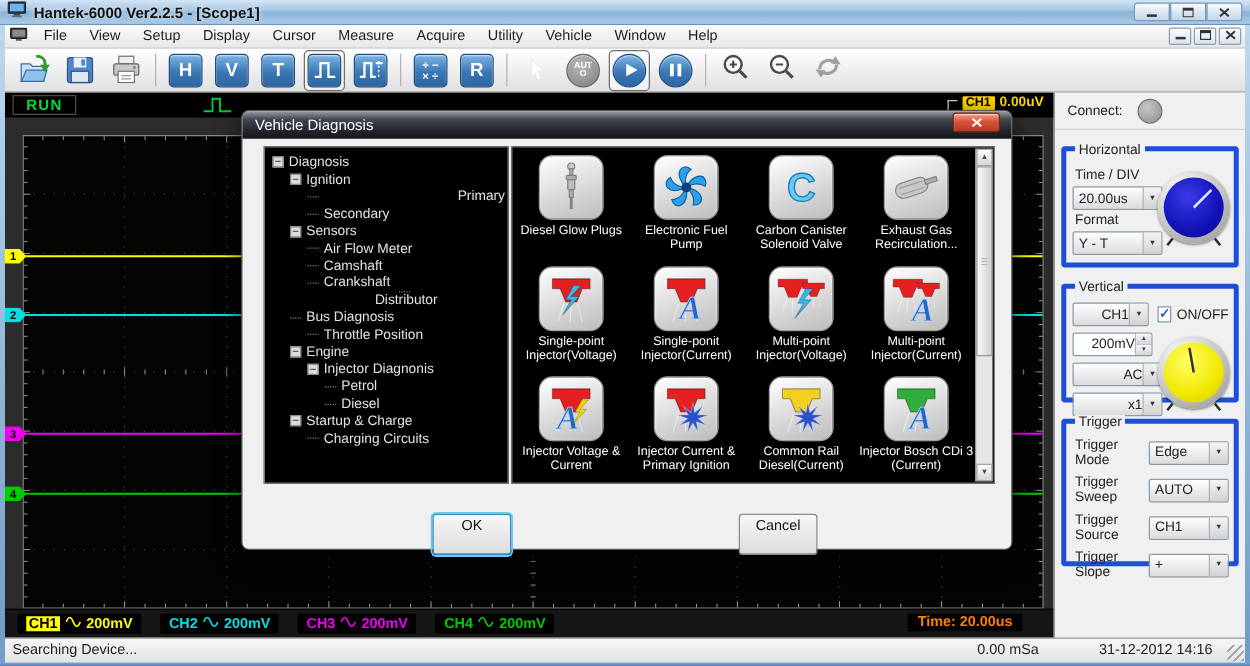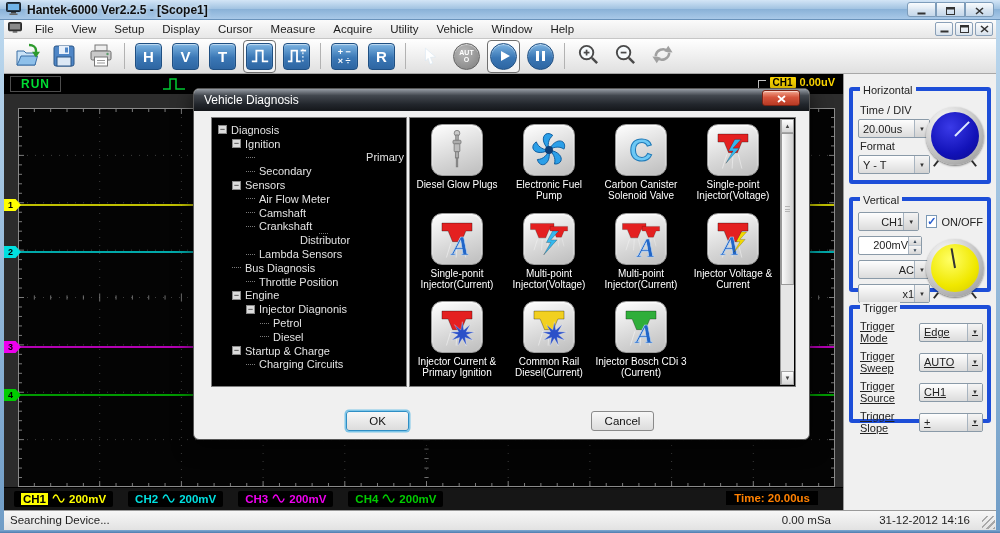--- a/index.html
+++ b/index.html
@@ -128,21 +128,21 @@
     background:linear-gradient(160deg,#ffffff,#d6d6d6 60%,#bdbdbd);box-shadow:inset 0 1px 2px #fff;
     display:flex;align-items:center;justify-content:center;}
   .veh-label{margin-top:3px;font-size:10px;line-height:11px;color:#fff;text-align:center;width:92px;}
   .vscroll{position:absolute;right:1px;top:1px;bottom:1px;width:14px;background:#e6e6e6;border-left:1px solid #979797;}
   .vs-btn{position:absolute;left:0;right:0;height:14px;display:flex;align-items:center;justify-content:center;
     font-size:6px;color:#444;background:linear-gradient(#fdfdfd,#d5d5d5);border:1px solid #a5a5a5;}
   .vs-btn.up{top:0;} .vs-btn.down{bottom:0;}
   .vs-thumb{position:absolute;left:0;right:0;top:14px;height:152px;background:linear-gradient(90deg,#fafafa,#d0d0d0);border:1px solid #9a9a9a;}
   .vs-thumb::after{content:"";position:absolute;left:3px;right:3px;top:50%;height:6px;margin-top:-3px;
     background:repeating-linear-gradient(#b5b5b5 0 1px,transparent 1px 2.6px);}
-  .dlg-btn{position:absolute;top:322px;width:63px;height:20px;font-size:11.5px;color:#111;
+  .dlg-btn{position:absolute;top:322px;width:63px;height:33px;font-size:11.5px;color:#111;
     background:linear-gradient(#f7f7f7,#dcdcdc);border:1px solid #8a8a8a;border-radius:3px;
     text-align:center;line-height:19px;cursor:default;}
   .dlg-btn.ok{left:152px;border-color:#2f8ec4;box-shadow:0 0 0 1.5px #7cc5e8;}
   .dlg-btn.cancel{left:397px;}
 </style>
 </head>
 <body>
 
 <div class="window">
 
@@ -707,20 +707,24 @@
       </div>
       <div class="ch-marker" style="background: rgb(238, 0, 238); top: 267px;">
         <span>3</span>
       </div>
       <div class="ch-marker" style="background: rgb(0, 204, 0); top: 315px;">
         <span>4</span>
       </div>
     </div>
 
   <div class="rightpanel">
+    <div class="connect-row">
+      <span>Connect:</span>
+      <span class="led"></span>
+    </div>
 
     <div class="group" style="height:97px;">
       <span class="group-label">Horizontal</span>
       <div class="fld-label">Time / DIV</div>
       <div class="combo w72">
         <span class="val">20.00us</span>
         <span class="arr">▼</span>
       </div>
       <div class="fld-label">Format</div>
       <div class="combo w72">
@@ -769,21 +773,21 @@
       </div>
       <div class="knob" style="right:3px;top:38px;">
         <span class="knob-ring"></span>
         <span class="knob-face yellow"></span>
         <span class="knob-pointer" style="background:#333;transform:rotate(170deg);"></span>
         <span class="leg l"></span>
           <span class="leg r"></span>
       </div>
     </div>
 
-    <div class="group" style="height:118px;text-decoration:underline;">
+    <div class="group" style="height:118px;">
       <span class="group-label">Trigger</span>
       <div id="trigger-rows">
           <div class="trig-row">
             <span class="lbl">Trigger Mode</span>
             <span class="combo w64">
               <span class="val">Edge</span>
               <span class="arr">▼</span>
             </span>
           </div>
           <div class="trig-row">
@@ -860,24 +864,20 @@
           <span>Camshaft</span>
         </div>
         <div class="tree-row" style="padding-left: 32px;">
           <span class="tree-conn"></span>
           <span>Crankshaft</span>
         </div>
         <div class="tree-row" style="padding-left: 32px; flex-direction: column;">
           <span class="tree-conn"></span>
           <span>Distributor</span>
         </div>
-        <div class="tree-row" style="padding-left: 32px;">
-          <span class="tree-conn"></span>
-          <span>Lambda Sensors</span>
-        </div>
         <div class="tree-row" style="padding-left: 18px;">
           <span class="tree-conn"></span>
           <span>Bus Diagnosis</span>
         </div>
         <div class="tree-row" style="padding-left: 32px;">
           <span class="tree-conn"></span>
           <span>Throttle Position</span>
         </div>
         <div class="tree-row" style="padding-left: 18px;">
           <span class="tree-toggle">−</span>
@@ -938,20 +938,33 @@
             <div class="veh-tile">
               <svg width="46" height="46" viewBox="0 0 52 52">
                 <text x="26" y="38" text-anchor="middle" font-size="36" font-weight="bold" fill="#6cc8f5" stroke="#1f7ab8" stroke-width="1.2">C</text>
               </svg>
             </div>
             <div class="veh-label">Carbon Canister Solenoid Valve</div>
           </div>
           <div class="veh-cell">
             <div class="veh-tile">
               <svg width="46" height="46" viewBox="0 0 52 52">
+                <g transform="rotate(-18 26 26)">
+                  <rect x="7" y="18" width="30" height="14" rx="7" fill="#c8c8c8" stroke="#7d7d7d"></rect>
+                  <rect x="35" y="22" width="11" height="4" fill="#b0b0b0" stroke="#7d7d7d"></rect>
+                  <line x1="11" y1="22" x2="33" y2="22" stroke="#9a9a9a"></line>
+                  <line x1="11" y1="28" x2="33" y2="28" stroke="#9a9a9a"></line>
+                </g>
+              </svg>
+            </div>
+            <div class="veh-label">Exhaust Gas Recirculation...</div>
+          </div>
+          <div class="veh-cell">
+            <div class="veh-tile">
+              <svg width="46" height="46" viewBox="0 0 52 52">
                 <g transform="translate(5,5)">
                   <path d="M4 3 h34 v9 h-7 l-5 12 h-10 l-5 -12 h-7 z" fill="#e42020" stroke="rgba(0,0,0,.35)"></path>
                   <path d="M14 26 l-5 16 M21 26 l-1 16 M27 26 l4 16" stroke="rgba(255,255,255,.5)" stroke-width="1" fill="none"></path>
                 </g>
                 <polygon points="10,0 3,13 8,13 0,27 15,10 8,10 17,0" fill="#35b8ee" stroke="rgba(0,0,0,.25)" transform="translate(18,14)"></polygon>
               </svg>
             </div>
             <div class="veh-label">Single-point Injector(Voltage)</div>
           </div>
           <div class="veh-cell">

